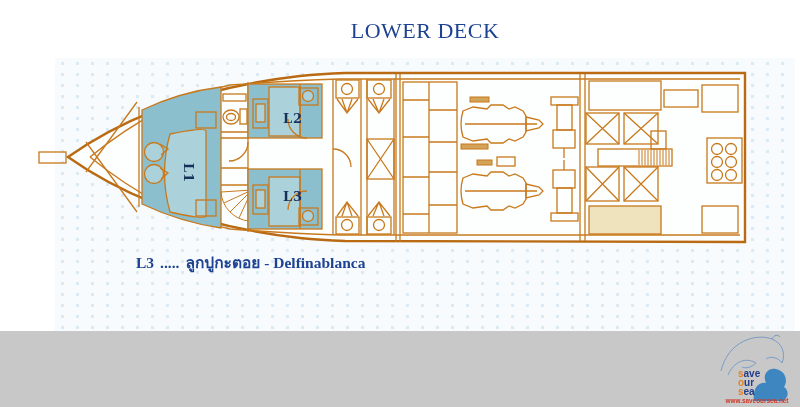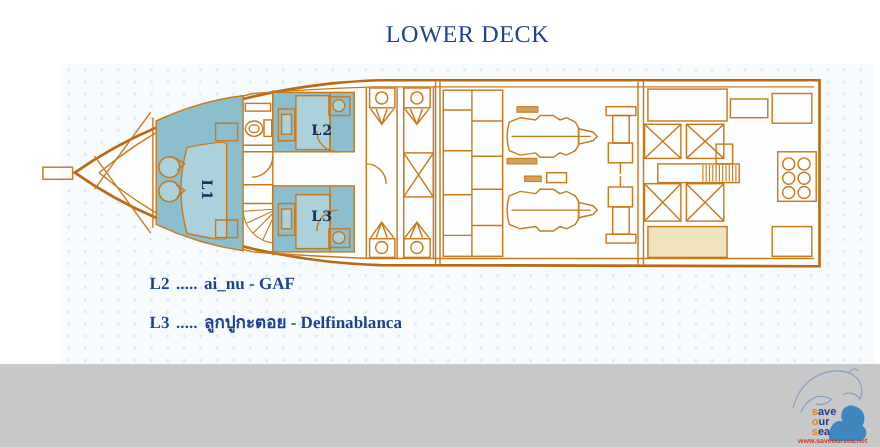--- a/index.html
+++ b/index.html
@@ -173,23 +173,20 @@
         <circle class="o-line" cx="731" cy="162" r="5.5"></circle>
       <circle class="o-line" cx="717" cy="175" r="5.5"></circle>
         <circle class="o-line" cx="731" cy="175" r="5.5"></circle>
     </g>
     <rect class="o-line" x="702" y="206" width="36" height="27"></rect>
   </g>
 </svg>
 
 <div class="legend">
   <div class="legend-row">
-    <span>L2</span><span>.....</span><span>ai_nu - GAF</span>
-  </div>
-  <div class="legend-row">
     <span>L3</span><span>.....</span><span>ลูกปูกะตอย - Delfinablanca</span>
   </div>
 </div>
 
 <svg class="logo-svg" width="80" height="74" viewBox="0 0 80 74">
   <g stroke="#7a9cc6" fill="none" stroke-width="1">
     <path d="M5,40 C12,10 40,2 56,8 C66,12 70,22 66,32"></path>
     <path d="M66,32 C62,26 54,25 50,28"></path>
     <path d="M56,8 C58,4 62,3 64,6"></path>
     <path d="M12,44 C18,30 30,26 40,32"></path>

